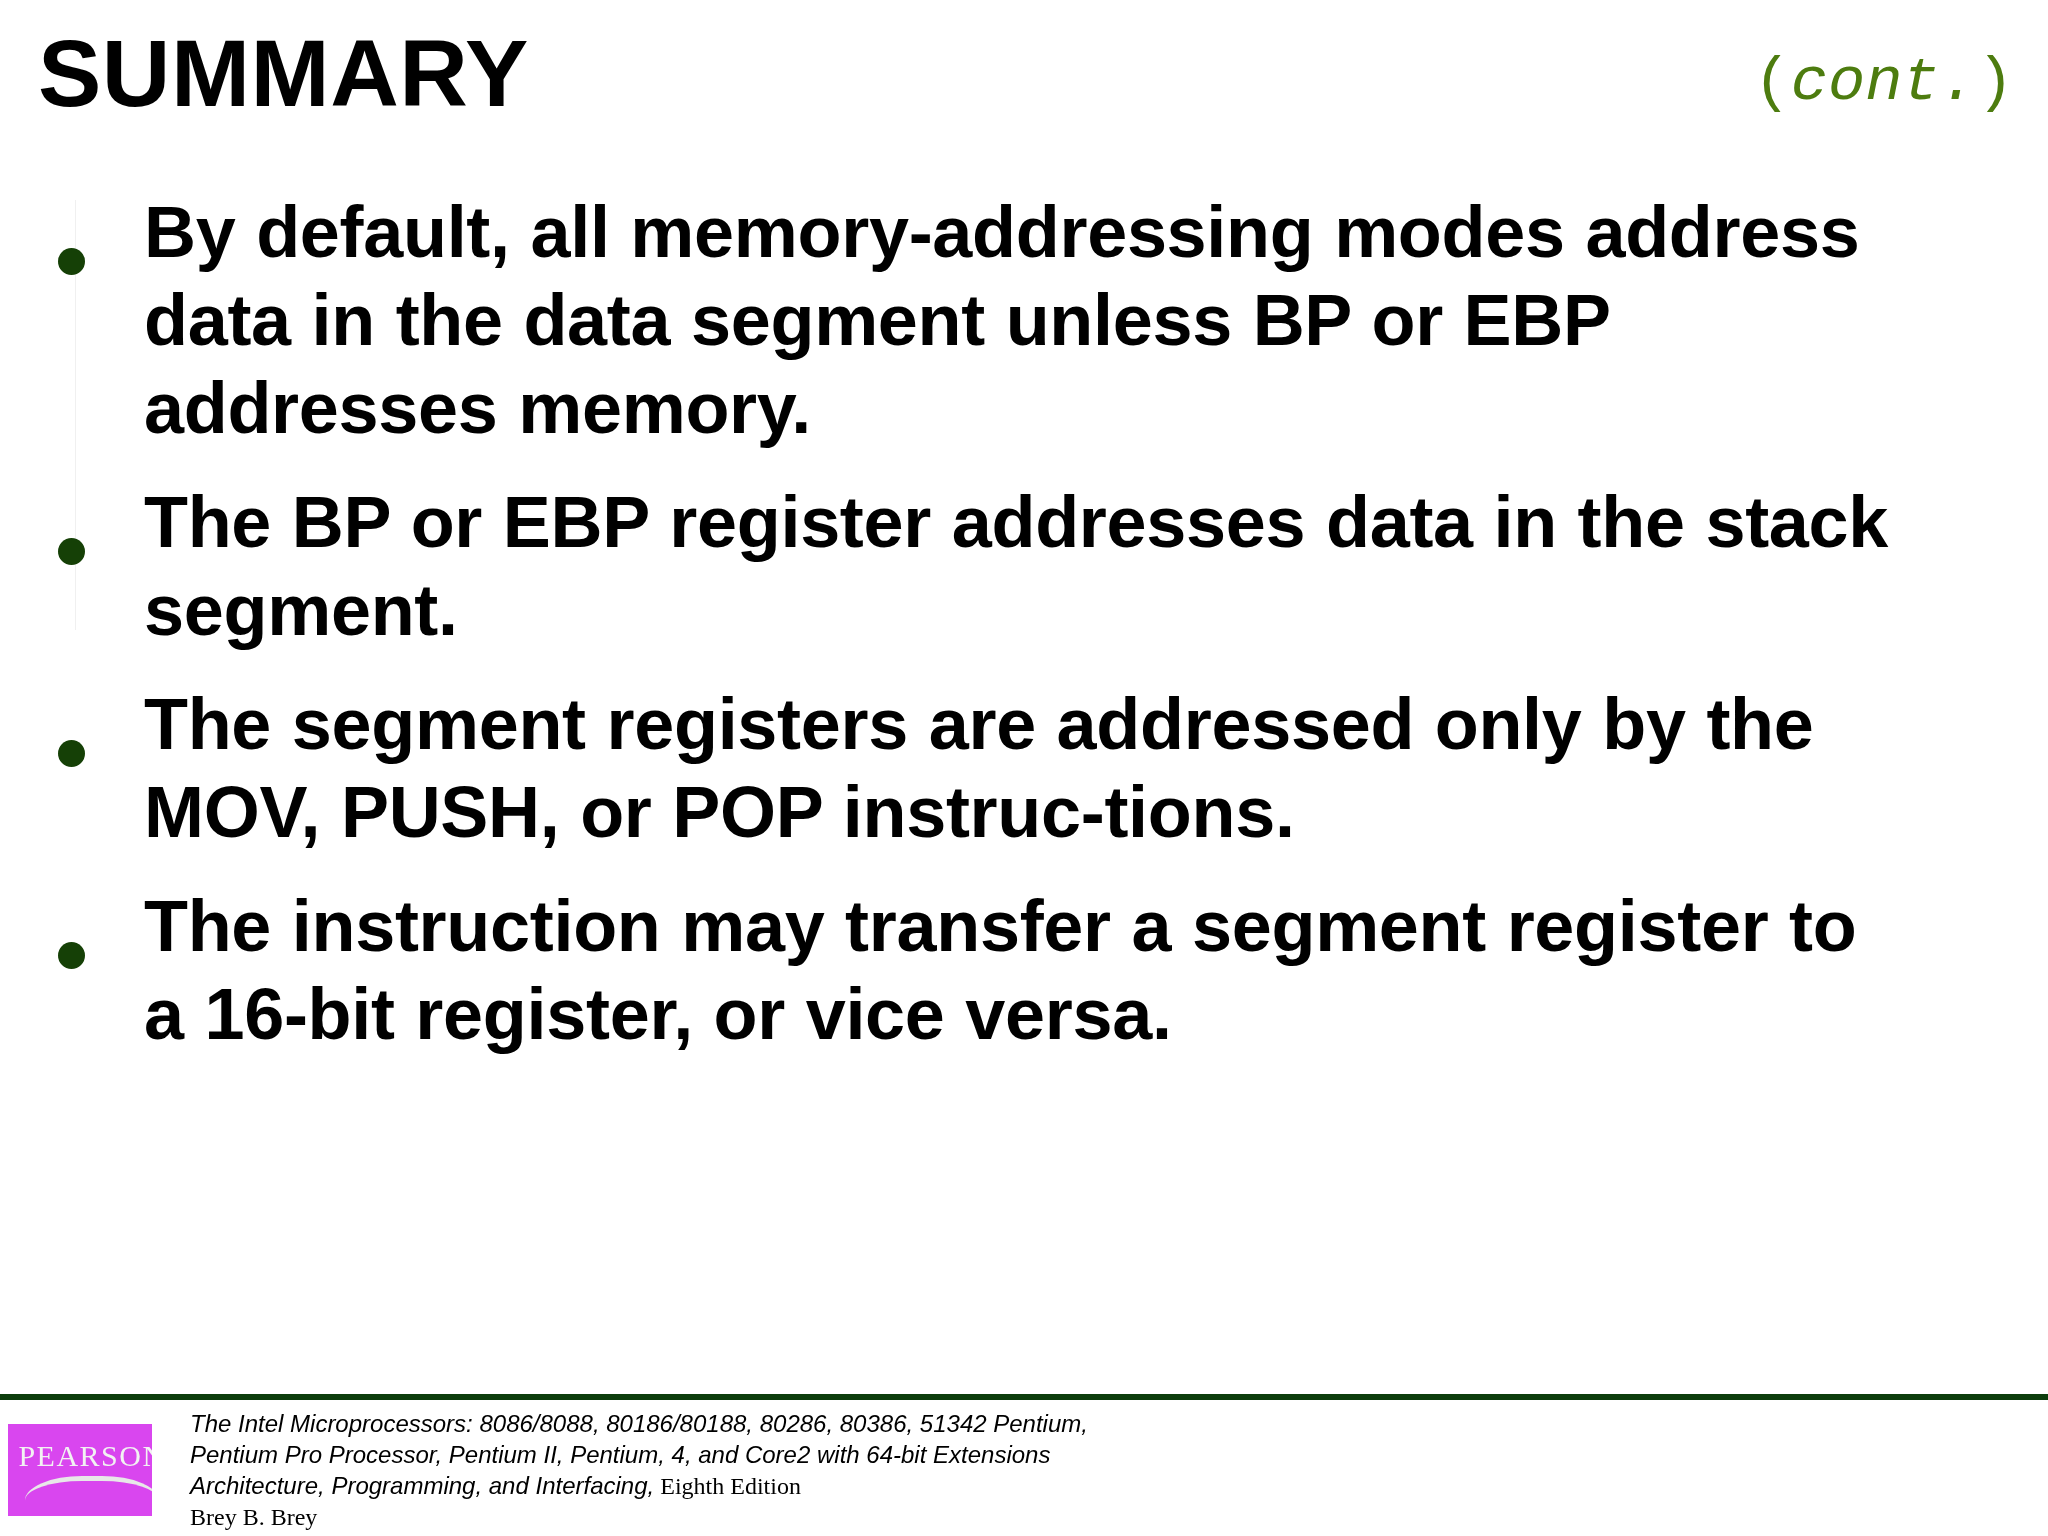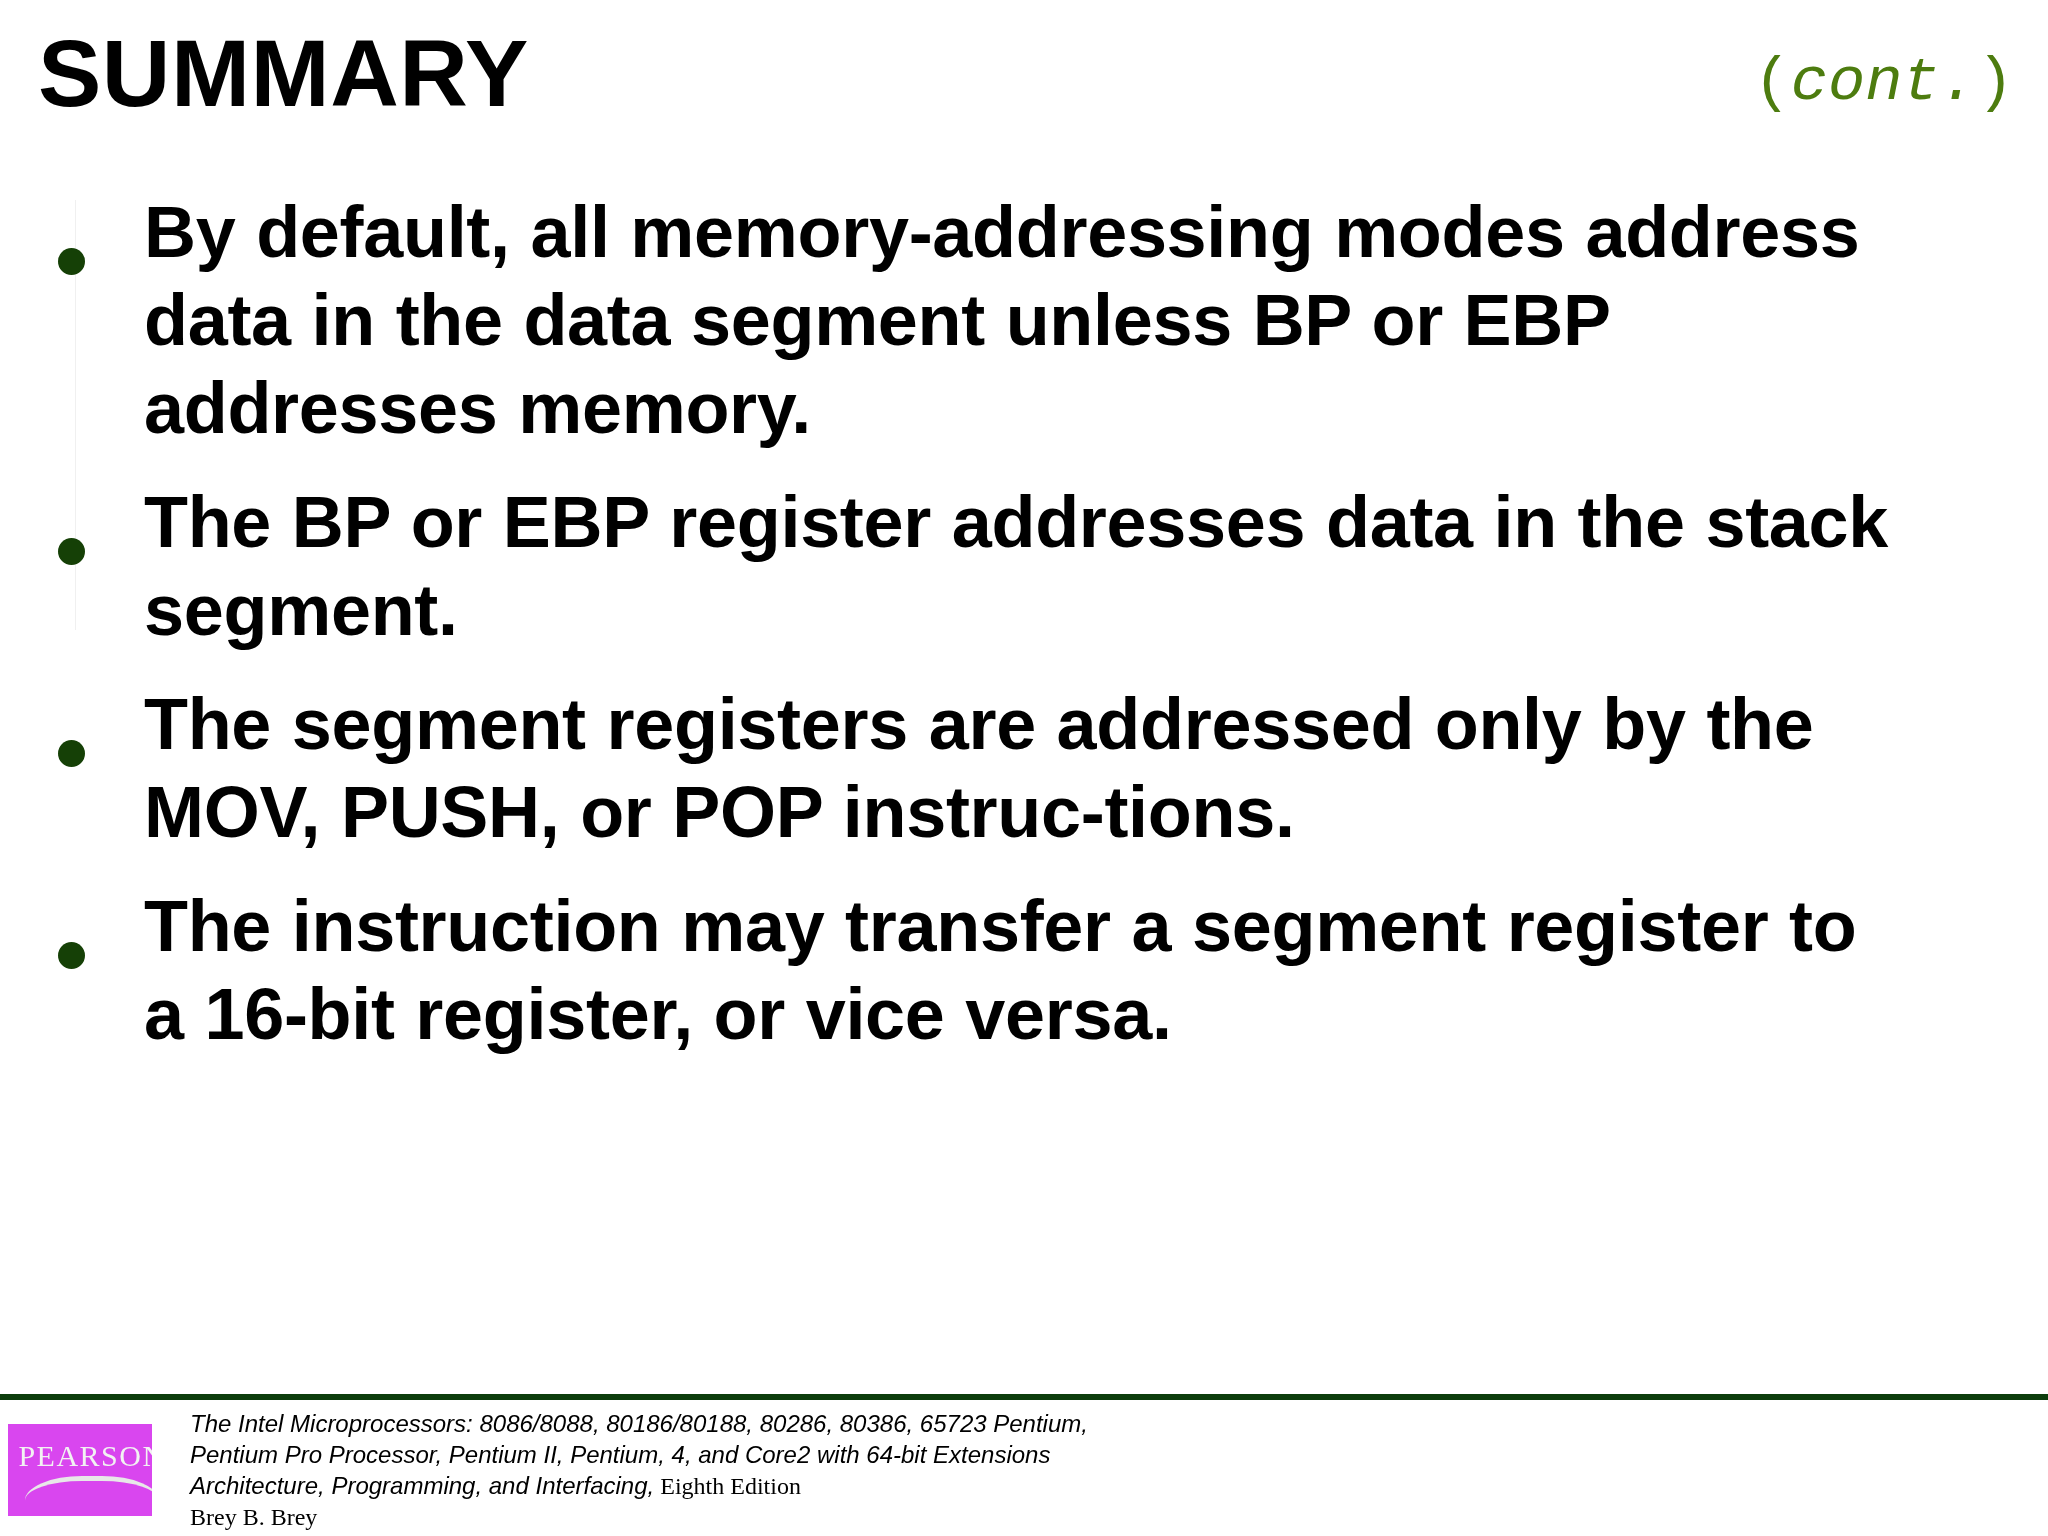--- a/index.html
+++ b/index.html
@@ -230,21 +230,21 @@
   <div class="footer-rule"></div>
 
   <div class="slide-footer">
 
     <div class="pearson-logo">
       <div class="pearson-word">PEARSON</div>
       <div class="pearson-arc"></div>
     </div>
 
     <div class="book-info">
-      <span class="line ital">The Intel Microprocessors: 8086/8088, 80186/80188, 80286, 80386, 65723 Pentium,</span>
+      <span class="line ital">The Intel Microprocessors: 8086/8088, 80186/80188, 80286, 80386, 51342 Pentium,</span>
       <span class="line ital">Pentium Pro Processor, Pentium II, Pentium, 4, and Core2 with 64-bit Extensions</span>
       <span class="line"><span class="ital">Architecture, Programming, and Interfacing,</span><span class="roman"> Eighth Edition</span></span>
       <span class="line roman">Brey B. Brey</span>
     </div>
 
 
   </div>
 
 </div>
 

